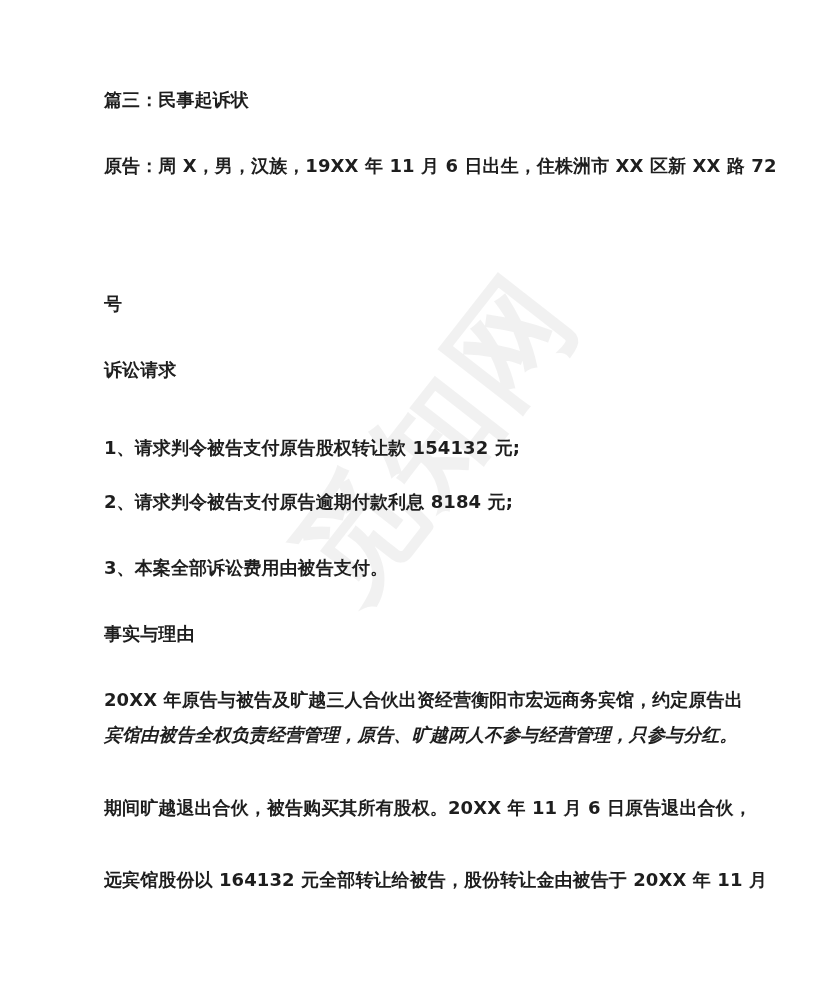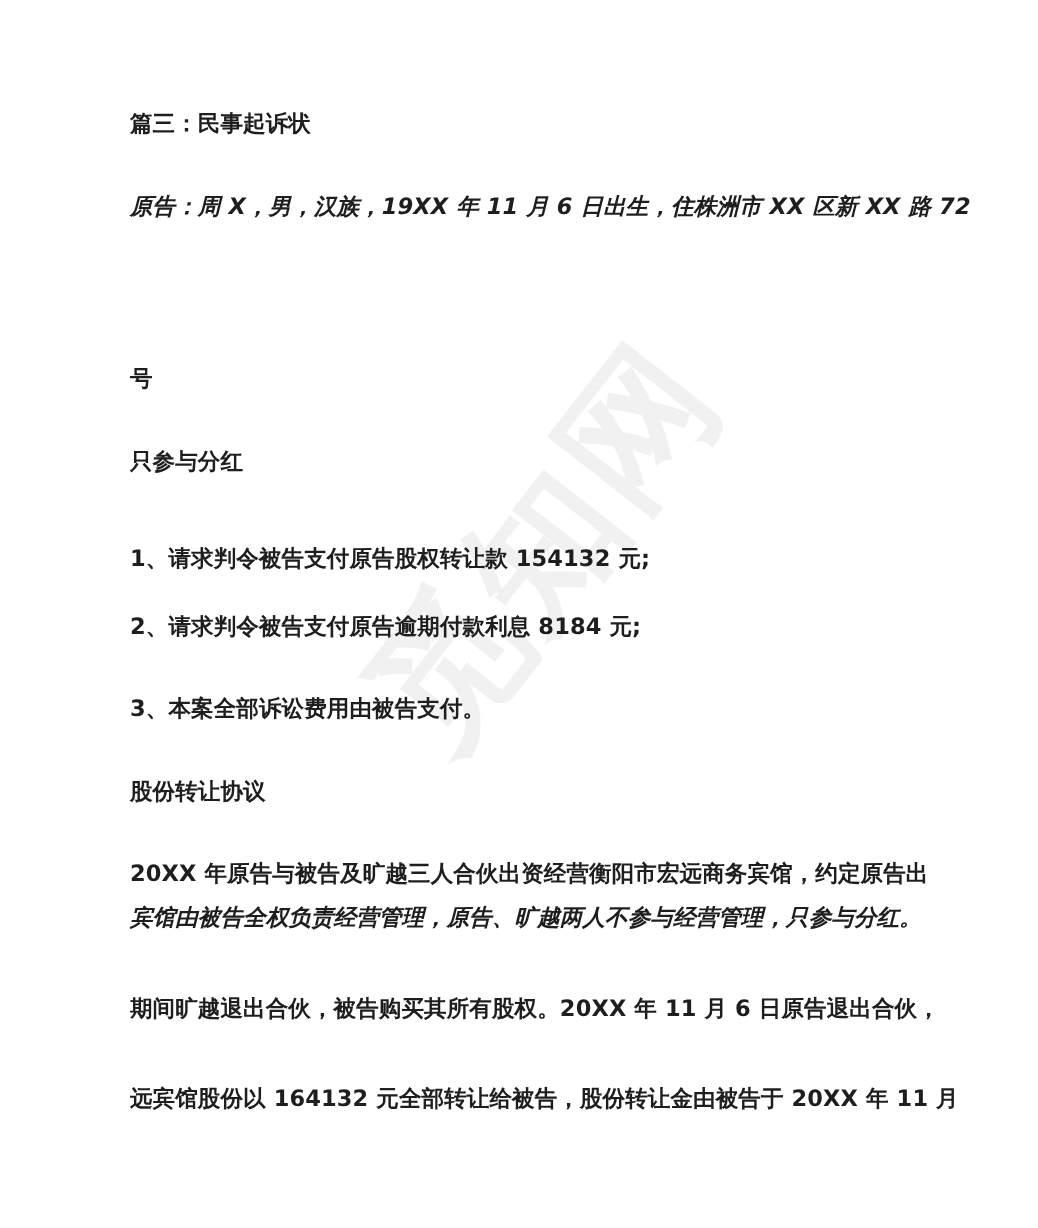--- a/index.html
+++ b/index.html
@@ -49,30 +49,30 @@
   </style>
 </head>
 <body>
 
 <div class="page">
 
   <div class="watermark">觅知网</div>
 
   <div class="line" style="top:88px;">篇三：民事起诉状</div>
 
-  <div class="line" style="top:154px;font-style:italic;">原告：周 X，男，汉族，19XX 年 11 月 6 日出生，住株洲市 XX 区新 XX 路 72</div>
+  <div class="line" style="top:154px;">原告：周 X，男，汉族，19XX 年 11 月 6 日出生，住株洲市 XX 区新 XX 路 72</div>
 
   <div class="line" style="top:292px;">号</div>
 
-  <div class="line" style="top:358px;">只参与分红</div>
+  <div class="line" style="top:358px;">诉讼请求</div>
 
   <div class="line" style="top:436px;">1、请求判令被告支付原告股权转让款 154132 元;</div>
   <div class="line" style="top:490px;">2、请求判令被告支付原告逾期付款利息 8184 元;</div>
   <div class="line" style="top:556px;">3、本案全部诉讼费用由被告支付。</div>
 
-  <div class="line" style="top:622px;">股份转让协议</div>
+  <div class="line" style="top:622px;">事实与理由</div>
 
   <div class="line" style="top:688px;">20XX 年原告与被告及旷越三人合伙出资经营衡阳市宏远商务宾馆，约定原告出</div>
   <div class="line" style="top:723px;font-style:italic;">宾馆由被告全权负责经营管理，原告、旷越两人不参与经营管理，只参与分红。</div>
   <div class="line" style="top:796px;">期间旷越退出合伙，被告购买其所有股权。20XX 年 11 月 6 日原告退出合伙，</div>
   <div class="line" style="top:868px;">远宾馆股份以 164132 元全部转让给被告，股份转让金由被告于 20XX 年 11 月</div>
 
 </div>
 
 </body></html>

